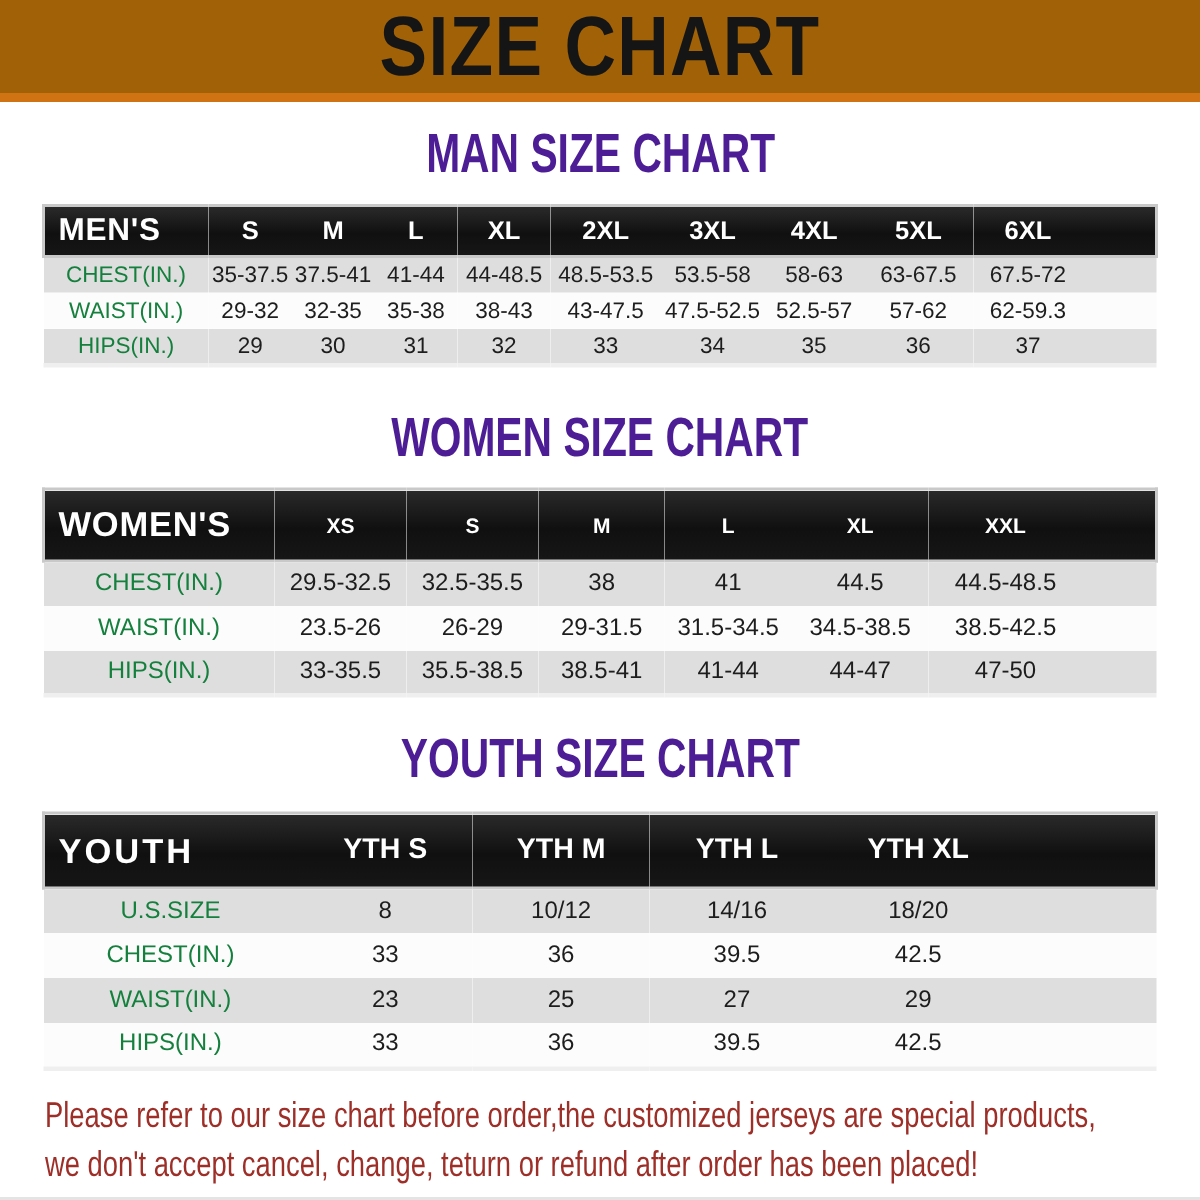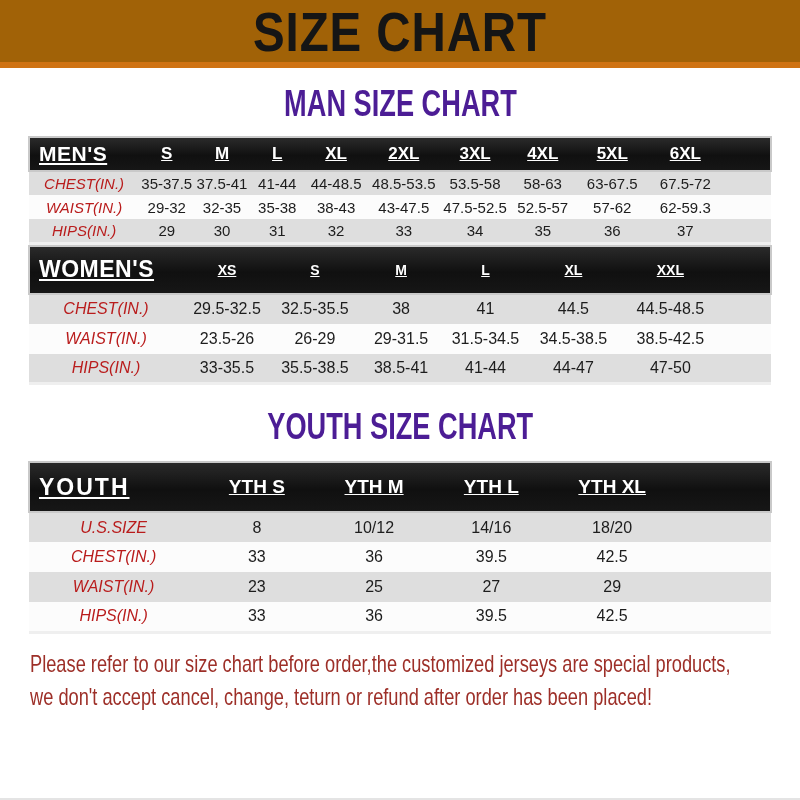--- a/index.html
+++ b/index.html
@@ -30,29 +30,29 @@
   .sec-0 .section-heading{margin:16px 0 14px 0;}
   .sec-1 .section-heading{margin:28px 0 14px 0;}
   .sec-2 .section-heading{margin:22px 0 16px 0;}
 
   table{width:100%;border-collapse:collapse;table-layout:fixed;}
 
   thead th{
     background:linear-gradient(180deg,#2a2a2a 0%,#101010 55%,#161616 100%);
     color:#ffffff;font-weight:600;text-align:center;
     border-top:2px solid #c9c9c9;border-bottom:2px solid #c9c9c9;
-    overflow:hidden;white-space:nowrap;text-decoration:underline;
+    overflow:hidden;white-space:nowrap;
   }
   thead th:first-child{border-left:2px solid #c9c9c9;text-align:left;padding-left:9px;font-weight:800;}
   thead th:last-child{border-right:2px solid #c9c9c9;}
 
   tbody tr:nth-child(odd){background:#dedede;}
   tbody tr:nth-child(even){background:#fcfcfc;}
   tbody td{text-align:center;color:#1d1d1d;white-space:nowrap;overflow:hidden;}
-  tbody td.row-label{color:#b91c1c;font-style:italic;}
+  tbody td.row-label{color:#15803d;}
   .size-table{border-bottom:3px solid #efefef;}
 
   
   .tbl-0 thead th{height:30px;font-size:17px;}
   .tbl-0 thead th.head-label{font-size:21px;letter-spacing:.5px;}
   .tbl-0 tbody tr{height:24px;}
   .tbl-0 tbody td{font-size:15px;}
   .tbl-0 th:nth-child(1){width:14%;}  .tbl-0 th:nth-child(2){width:7.5%;}
   .tbl-0 th:nth-child(3){width:7.5%;} .tbl-0 th:nth-child(4){width:7.5%;}
   .tbl-0 th:nth-child(5){width:8.5%;} .tbl-0 th:nth-child(6){width:10%;}
@@ -150,20 +150,21 @@
               <td class="val">35</td>
               <td class="val">36</td>
               <td class="val">37</td>
               <td class="spacer"></td>
             </tr>
           </tbody>
     </table>
   </section>
 
   <section class="section sec-1">
+    <h2 class="section-heading"><span>WOMEN SIZE CHART</span></h2>
     <table class="size-table tbl-1">
       <thead>
         <tr class="head-row">
           <th class="head-label">WOMEN'S</th>
         <th class="head-size">XS</th>
               <th class="head-size">S</th>
               <th class="head-size">M</th>
               <th class="head-size">L</th>
               <th class="head-size">XL</th>
               <th class="head-size">XXL</th>

